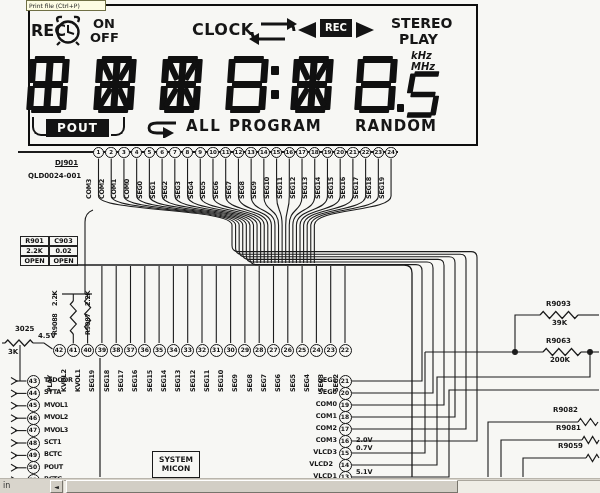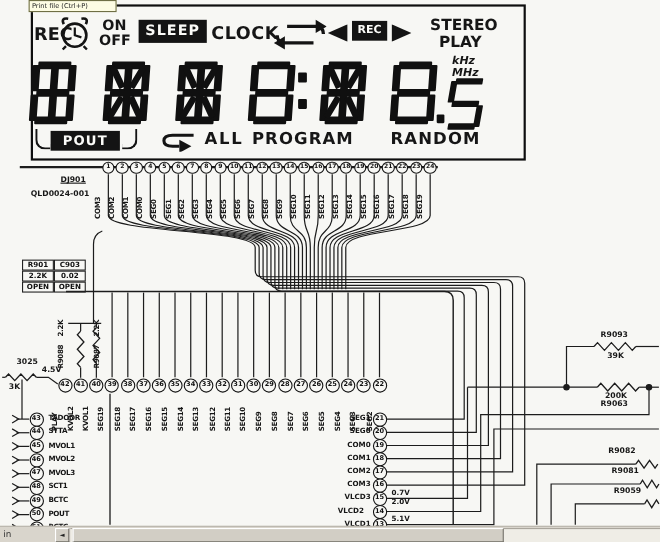--- a/index.html
+++ b/index.html
@@ -133,21 +133,20 @@
     <circle cx="19" cy="18" r="10.5"></circle>
     <path d="M19 11 V18 L25 20" stroke-width="2"></path>
     <path d="M9 8 Q6 2 13 3"></path>
     <path d="M29 8 Q32 2 25 3"></path>
     <path d="M11 28 L8 31 M27 28 L30 31" stroke-width="2.2"></path>
   </svg>
 
   <div class="abs t" style="left:93px;top:16px;font-size:13px;">ON</div>
   <div class="abs t" style="left:90px;top:30px;font-size:13px;">OFF</div>
 
-  <div class="abs t inv" style="left:126px;top:18px;width:62px;height:21px;font-size:13px;line-height:21px;letter-spacing:1px;">SLEEP</div>
 
   <div class="abs t" style="left:192px;top:20px;font-size:16px;letter-spacing:0.5px;">CLOCK</div>
 
   <svg class="abs" style="left:249px;top:16px" width="48" height="31" viewBox="0 0 48 31" fill="none" stroke="#141414" stroke-width="3">
     <path d="M12 8 H38 Q45 8 45 15"></path>
     <path d="M36 23 H10 Q3 23 3 16"></path>
     <polygon points="38,2 38,14 48,8" fill="#141414" stroke="none"></polygon>
     <polygon points="10,17 10,29 0,23" fill="#141414" stroke="none"></polygon>
   </svg>
 
@@ -278,24 +277,28 @@
     </div>
 
   <div class="abs t" style="left:15px;top:325px;font-size:7px;">3025</div>
   <div class="abs t" style="left:38px;top:332px;font-size:7px;">4.5V</div>
   <div class="abs t" style="left:8px;top:348px;font-size:7px;">3K</div>
   <div class="abs t vlab" style="left:60px;top:326px;width:30px;">R9088</div>
   <div class="abs t vlab" style="left:60px;top:297px;width:20px;">2.2K</div>
   <div class="abs t vlab" style="left:93px;top:326px;width:30px;">R9087</div>
   <div class="abs t vlab" style="left:93px;top:297px;width:20px;">2.2K</div>
 
+  <div class="abs" style="left:152px;top:451px;width:46px;height:25px;border:1.2px solid #1a1a1a;text-align:center;">
+    <div class="t" style="font-size:7.5px;margin-top:3px;">SYSTEM</div>
+    <div class="t" style="font-size:7.5px;">MICON</div>
+  </div>
 
   <div class="abs t" style="left:546px;top:300px;font-size:7px;">R9093</div>
   <div class="abs t" style="left:552px;top:319px;font-size:7px;">39K</div>
-  <div class="abs t" style="left:546px;top:337px;font-size:7px;margin-top:26px;">R9063</div>
+  <div class="abs t" style="left:546px;top:337px;font-size:7px;">R9063</div>
   <div class="abs t" style="left:550px;top:356px;font-size:7px;">200K</div>
   <div class="abs t" style="left:553px;top:406px;font-size:7px;">R9082</div>
   <div class="abs t" style="left:556px;top:424px;font-size:7px;">R9081</div>
   <div class="abs t" style="left:558px;top:442px;font-size:7px;">R9059</div>
 
   <div id="pins-layer" class="abs" style="left:0;top:0;width:600px;height:0;">
       <div class="abs t pin" style="left: 92.75px; top: 146.75px; width: 11.5px; height: 11.5px; font-size: 5.5px; line-height: 9px;">1</div>
       <div class="abs t vlab" style="left: 94px; top: 190px; width: 36px;">COM3</div>
       <div class="abs t pin" style="left: 105.47px; top: 146.75px; width: 11.5px; height: 11.5px; font-size: 5.5px; line-height: 9px;">2</div>
       <div class="abs t vlab" style="left: 106.72px; top: 190px; width: 36px;">COM2</div>
@@ -394,22 +397,22 @@
       <div class="abs t pin" style="left: 338.5px; top: 410.5px; width: 13px; height: 13px; font-size: 6px; line-height: 10.5px;">18</div>
       <div class="abs t" style="left: 301px; top: 412px; width: 36px; font-size: 6.5px; text-align: right;">COM1</div>
       <div class="abs t pin" style="left: 338.5px; top: 422.5px; width: 13px; height: 13px; font-size: 6px; line-height: 10.5px;">17</div>
       <div class="abs t" style="left: 301px; top: 424px; width: 36px; font-size: 6.5px; text-align: right;">COM2</div>
       <div class="abs t pin" style="left: 338.5px; top: 434.5px; width: 13px; height: 13px; font-size: 6px; line-height: 10.5px;">16</div>
       <div class="abs t" style="left: 301px; top: 436px; width: 36px; font-size: 6.5px; text-align: right;">COM3</div>
       <div class="abs t pin" style="left: 338.5px; top: 446.5px; width: 13px; height: 13px; font-size: 6px; line-height: 10.5px;">15</div>
       <div class="abs t" style="left: 301px; top: 448px; width: 36px; font-size: 6.5px; text-align: right;">VLCD3</div>
       <div class="abs t" style="left: 356px; top: 444px; font-size: 6.5px;">0.7V</div>
       <div class="abs t pin" style="left: 338.5px; top: 458.5px; width: 13px; height: 13px; font-size: 6px; line-height: 10.5px;">14</div>
-      <div class="abs t" style="left: 307px; top: 460px; width: 36px; font-size: 6.5px; ">VLCD2</div>
-      <div class="abs t" style="left: 356px; top: 452px; font-size: 6.5px;">2.0V</div>
+      <div class="abs t" style="left: 297px; top: 460px; width: 36px; font-size: 6.5px; text-align: right;">VLCD2</div>
+      <div class="abs t" style="left: 356px; top: 436px; font-size: 6.5px;">2.0V</div>
       <div class="abs t pin" style="left: 338.5px; top: 470.5px; width: 13px; height: 13px; font-size: 6px; line-height: 10.5px;">13</div>
       <div class="abs t" style="left: 301px; top: 472px; width: 36px; font-size: 6.5px; text-align: right;">VLCD1</div>
       <div class="abs t" style="left: 356px; top: 468px; font-size: 6.5px;">5.1V</div>
       <div class="abs t pin" style="left: 26.5px; top: 374.5px; width: 13px; height: 13px; font-size: 6px; line-height: 10.5px;">43</div>
       <div class="abs t" style="left: 44px; top: 376px; font-size: 6.5px; letter-spacing: -0.3px;">TADOOR</div>
       <div class="abs t pin" style="left: 26.5px; top: 386.9px; width: 13px; height: 13px; font-size: 6px; line-height: 10.5px;">44</div>
       <div class="abs t" style="left: 44px; top: 388.4px; font-size: 6.5px; letter-spacing: -0.3px;">STTA</div>
       <div class="abs t pin" style="left: 26.5px; top: 399.3px; width: 13px; height: 13px; font-size: 6px; line-height: 10.5px;">45</div>
       <div class="abs t" style="left: 44px; top: 400.8px; font-size: 6.5px; letter-spacing: -0.3px;">MVOL1</div>
       <div class="abs t pin" style="left: 26.5px; top: 411.7px; width: 13px; height: 13px; font-size: 6px; line-height: 10.5px;">46</div>

